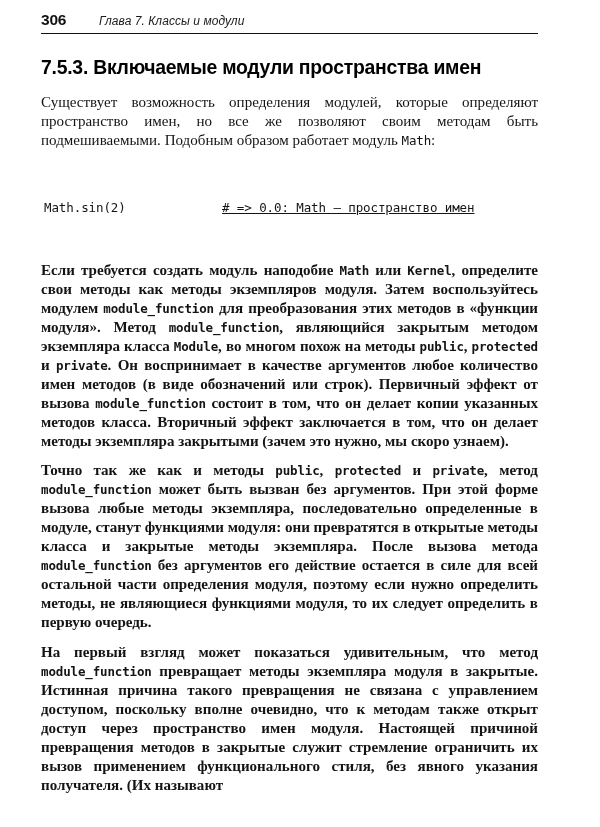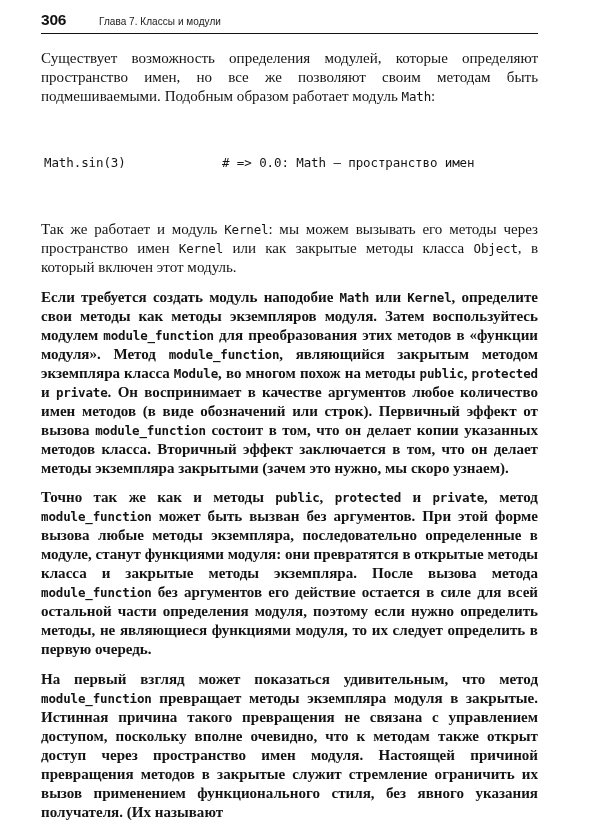--- a/index.html
+++ b/index.html
@@ -36,23 +36,24 @@
     font-weight: bold;
     font-size: 15.5px;
     letter-spacing: -0.2px;
     color: #111;
     width: 58px;
     flex: none;
   }
   .chapter-title {
     font-family: "Liberation Sans", "DejaVu Sans", sans-serif;
     font-weight: normal;
-    font-size: 10px;
+    font-size: 12px;
     letter-spacing: 0.05px;
     color: #1a1a1a;
+    font-style: italic;
   }
   .head-rule {
     height: 0;
     border-top: 1.7px solid #111;
     margin-top: 3px;
     margin-bottom: 0;
   }
 
   
   .section-heading {
@@ -99,43 +100,44 @@
   }
   .code-line { display: block; }
   .code-line .c-src {
     display: inline-block;
     width: 178px;
     vertical-align: top;
   }
   .code-line .c-cmt {
     display: inline-block;
     vertical-align: top;
+    text-decoration: underline;
   }
 
   .after-code { margin-top: 14px; }
 </style>
 </head>
 <body>
 
 <div class="page">
 
   <div class="running-head">
     <span class="folio">306</span>
     <span class="chapter-title">Глава 7. Классы и модули</span>
   </div>
   <div class="head-rule"></div>
 
+  <h1 class="section-heading">7.5.3. Включаемые модули пространства имен</h1>
 
   <p class="body-text p-first"><span>Существует возможность определения модулей, которые определяют пространство имен, но все же позволяют своим методам быть подмешиваемыми. Подобным образом работает модуль </span><code>Math</code><span>:</span></p>
 
   <div class="code-block">
-    <span class="code-line"><span class="c-src">Math.sin(3)</span><span class="c-cmt"># =&gt; 0.0: Math – пространство имен</span></span>
+    <span class="code-line"><span class="c-src">Math.sin(2)</span><span class="c-cmt"># =&gt; 0.0: Math – пространство имен</span></span>
   </div>
 
-  <p class="body-text after-code"><span>Так же работает и модуль </span><code>Kernel</code><span>: мы можем вызывать его методы через пространство имен </span><code>Kernel</code><span> или как закрытые методы класса </span><code>Object</code><span>, в который включен этот модуль.</span></p>
 
   <p class="body-text p-gap"><span>Если требуется создать модуль наподобие </span><code>Math</code><span> или </span><code>Kernel</code><span>, определите свои методы как методы экземпляров модуля. Затем воспользуйтесь модулем </span><code>module_function</code><span> для преобразования этих методов в «функции модуля». Метод </span><code>module_function</code><span>, являющийся закрытым методом экземпляра класса </span><code>Module</code><span>, во многом похож на методы </span><code>public</code><span>, </span><code>protected</code><span> и </span><code>private</code><span>. Он воспринимает в качестве аргументов любое количество имен методов (в виде обозначений или строк). Первичный эффект от вызова </span><code>module_function</code><span> состоит в том, что он делает копии указанных методов класса. Вторичный эффект заключается в том, что он делает методы экземпляра закрытыми (зачем это нужно, мы скоро узнаем).</span></p>
 
   <p class="body-text p-gap"><span>Точно так же как и методы </span><code>public</code><span>, </span><code>protected</code><span> и </span><code>private</code><span>, метод </span><code>module_function</code><span> может быть вызван без аргументов. При этой форме вызова любые методы экземпляра, последовательно определенные в модуле, станут функциями модуля: они превратятся в открытые методы класса и закрытые методы экземпляра. После вызова метода </span><code>module_function</code><span> без аргументов его действие остается в силе для всей остальной части определения модуля, поэтому если нужно определить методы, не являющиеся функциями модуля, то их следует определить в первую очередь.</span></p>
 
   <p class="body-text p-gap"><span>На первый взгляд может показаться удивительным, что метод </span><code>module_function</code><span> превращает методы экземпляра модуля в закрытые. Истинная причина такого превращения не связана с управлением доступом, поскольку вполне очевидно, что к методам также открыт доступ через пространство имен модуля. Настоящей причиной превращения методов в закрытые служит стремление ограничить их вызов применением функционального стиля, без явного указания получателя. (Их называют </span></p>
 
 </div>
 
 </body></html>

